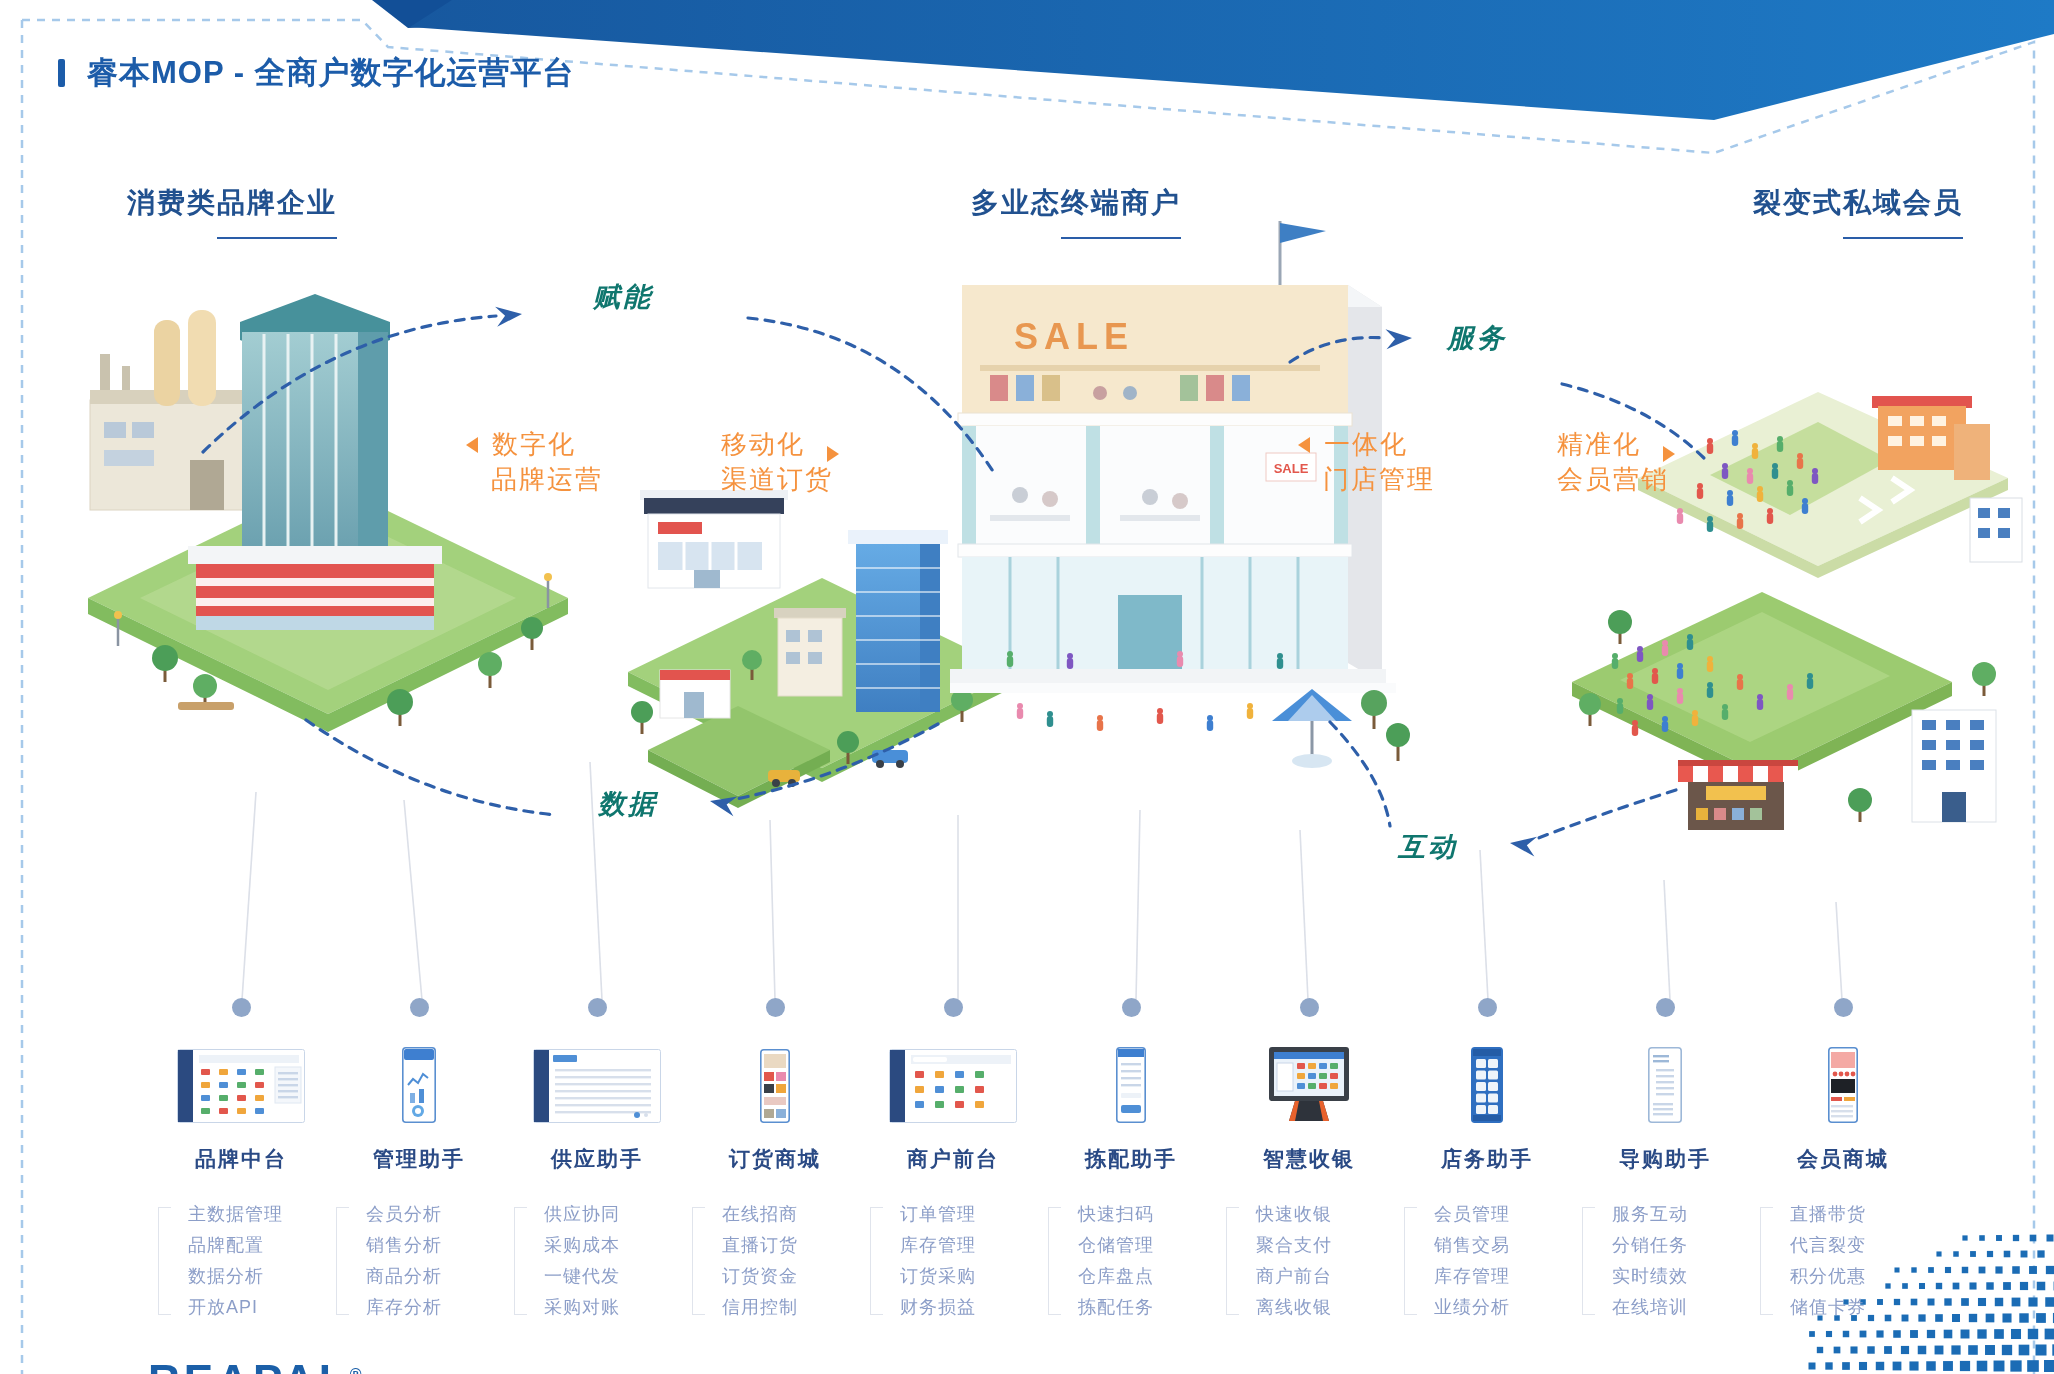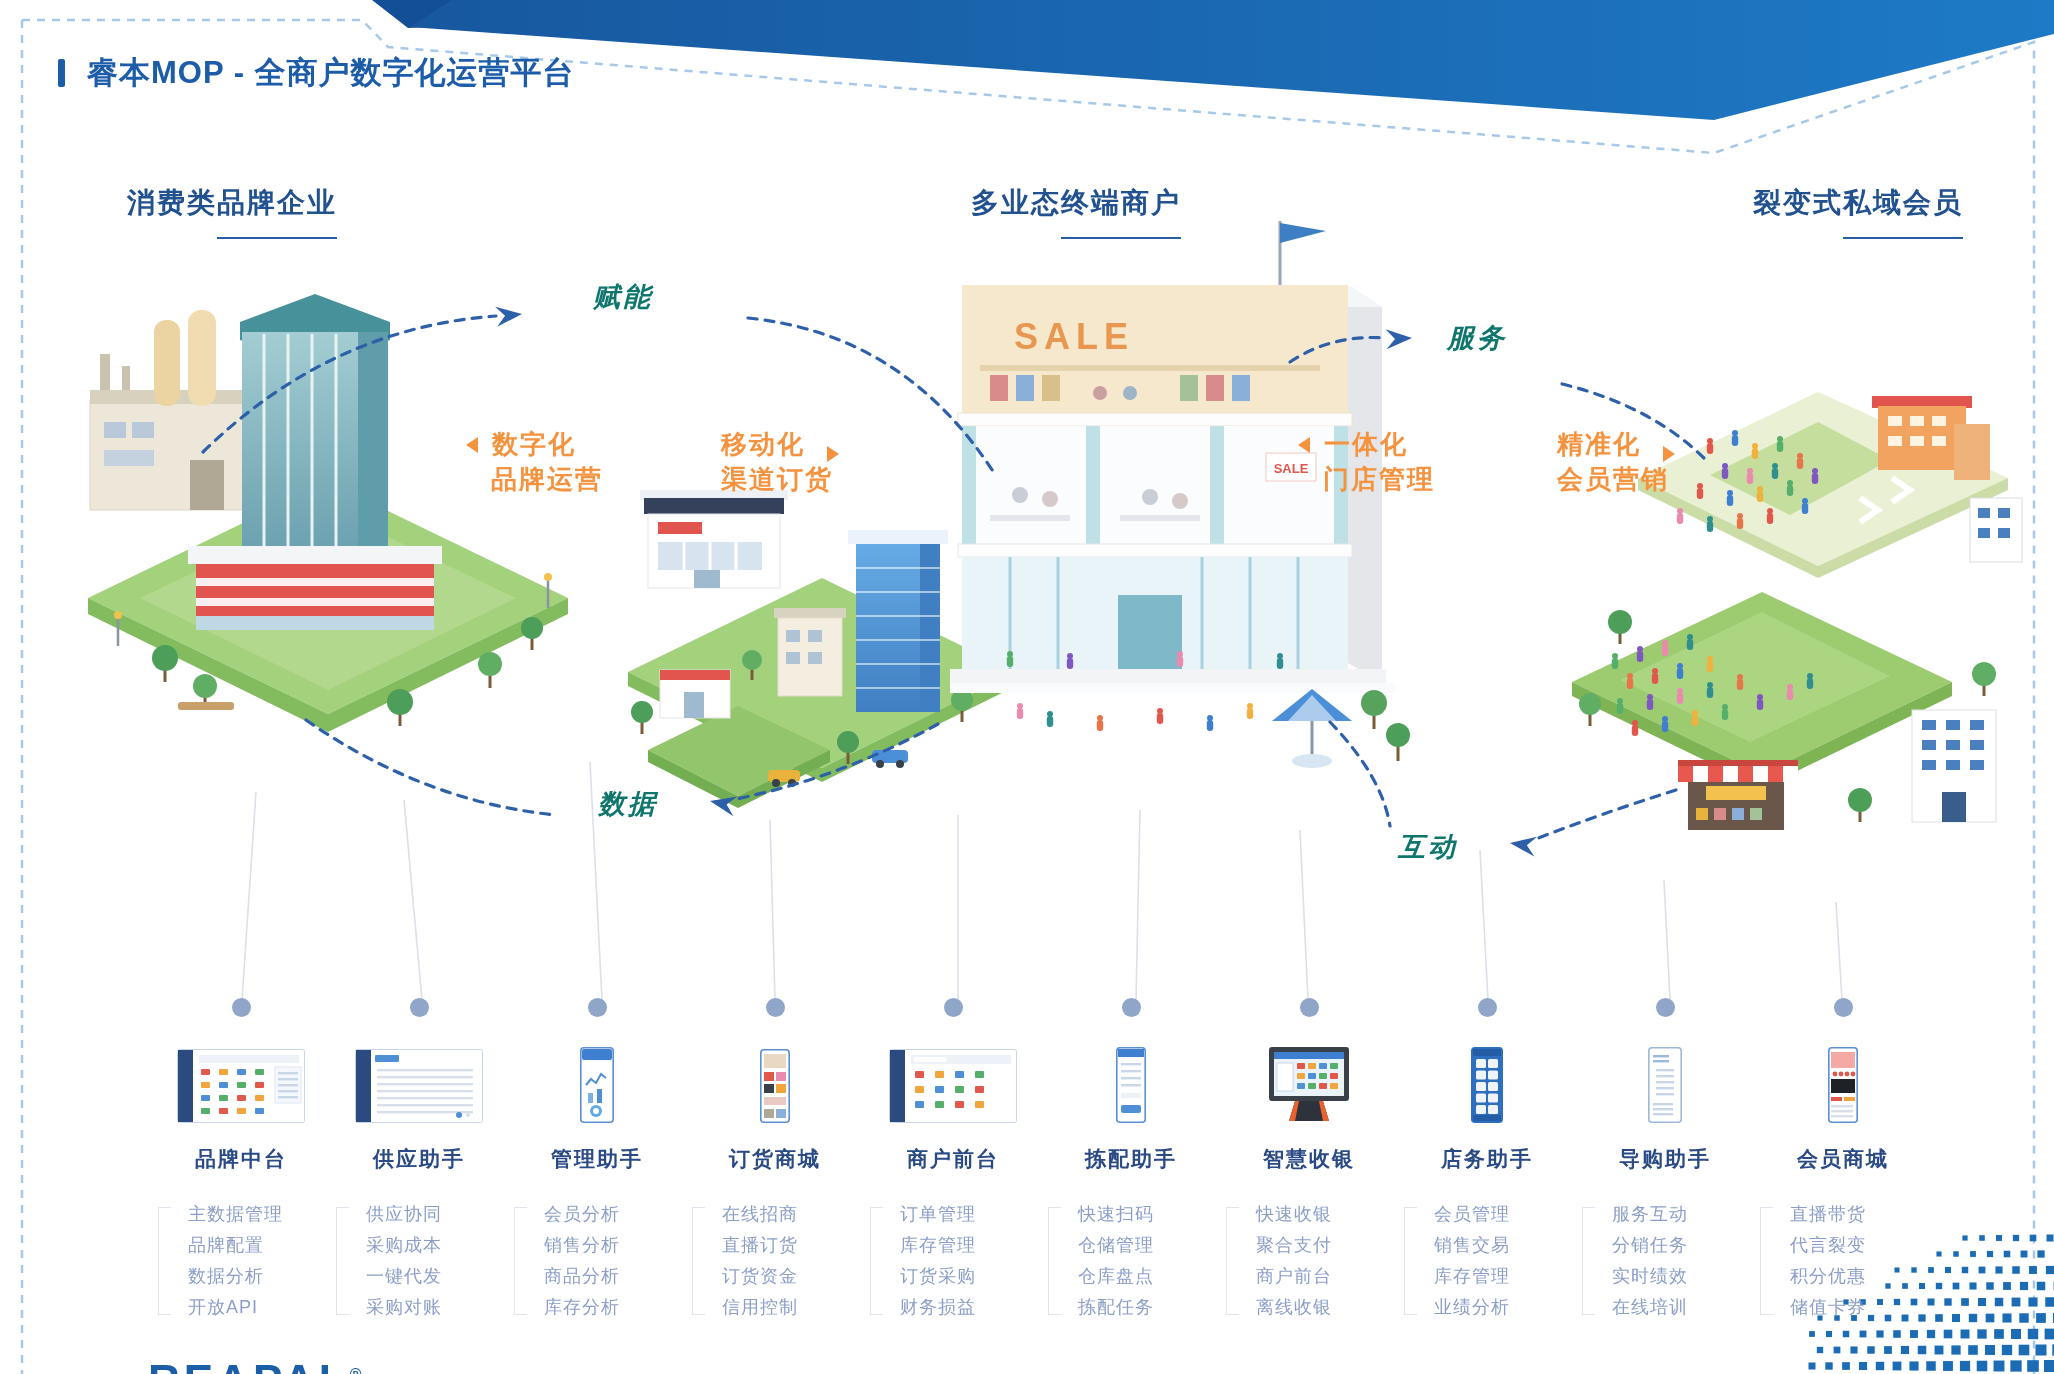--- a/index.html
+++ b/index.html
@@ -11,21 +11,21 @@
   #title{left:58px;top:52px;display:flex;align-items:center;gap:22px;
          font-size:31px;font-weight:bold;color:#1C5CA9;letter-spacing:1px;white-space:nowrap;}
   #title .bar{width:7px;height:28px;background:#1C5CA9;border-radius:2px;}
   
   .hdr{font-size:28px;font-weight:bold;color:#21518F;letter-spacing:2px;white-space:nowrap;}
   .hdr .em{padding-bottom:19px;border-bottom:2px solid #2A5DA8;}
   
   .flow{font-size:27px;font-weight:bold;color:#0f766e;letter-spacing:3px;white-space:nowrap;font-style:italic;}
   
   .cap{font-size:26px;color:#F5923E;font-weight:500;line-height:35px;letter-spacing:2px;white-space:nowrap;}
-  .cap .l1,.cap .l2{display:block;font-weight:bold;}
+  .cap .l1,.cap .l2{display:block;}
   .cap.tl .l1{display:flex;align-items:center;}
   .cap.tl .tri{margin-right:14px;}
   .cap.tl .l2{padding-left:25px;}
   .cap.tr .l1{display:flex;align-items:flex-end;}
   .cap.tr .tri{margin-left:22px;}
   .tri{display:inline-block;width:0;height:0;border-style:solid;}
   .tri.left{border-width:8px 12px 8px 0;border-color:transparent #F5923E transparent transparent;}
   .tri.right{border-width:8px 0 8px 12px;border-color:transparent transparent transparent #F5923E;}
   
   #modules{left:152px;top:998px;width:1780px;display:flex;}
@@ -634,20 +634,43 @@
       <div class="mod-item">主数据管理</div>
           <div class="mod-item">品牌配置</div>
           <div class="mod-item">数据分析</div>
           <div class="mod-item">开放API</div>
         </div>
     </div>
 
     <div class="mcol">
       <div class="mdot"></div>
       <div class="micon">
+          <svg width="34" height="76" viewBox="0 0 34 76">
+            <rect x="0.8" y="0.8" width="32.4" height="74.4" rx="3" fill="#fff" stroke="#5A8FD0" stroke-width="1.6"></rect>
+            <rect x="2" y="2" width="30" height="11" rx="2" fill="#3E7FD0"></rect>
+            <polyline points="6,38 11,32 16,36 21,27 26,31" stroke="#4F8FD6" stroke-width="2" fill="none"></polyline>
+            <rect x="8" y="46" width="5" height="10" fill="#7FB0E4"></rect>
+            <rect x="17" y="42" width="5" height="14" fill="#4F8FD6"></rect>
+            <circle cx="16" cy="64" r="6" fill="#63A9E5"></circle>
+            <circle cx="16" cy="64" r="3" fill="#fff"></circle>
+          </svg>
+        </div>
+      <div class="mname">管理助手</div>
+      <div class="mitems">
+        <div class="mbracket"></div>
+      <div class="mod-item">会员分析</div>
+          <div class="mod-item">销售分析</div>
+          <div class="mod-item">商品分析</div>
+          <div class="mod-item">库存分析</div>
+        </div>
+    </div>
+
+    <div class="mcol">
+      <div class="mdot"></div>
+      <div class="micon">
           <svg width="128" height="74" viewBox="0 0 128 74">
             <rect x="0.5" y="0.5" width="127" height="73" rx="2" fill="#fff" stroke="#C9D6E8"></rect>
             <rect x="1" y="1" width="15" height="72" fill="#2B4A80"></rect>
             <rect x="20" y="6" width="24" height="7" rx="1" fill="#4F8FD6"></rect>
             <rect x="22" y="20" width="96" height="2.4" fill="#D7DFEB"></rect>
             <rect x="22" y="27" width="96" height="2.4" fill="#D7DFEB"></rect>
             <rect x="22" y="34" width="96" height="2.4" fill="#D7DFEB"></rect>
             <rect x="22" y="41" width="96" height="2.4" fill="#D7DFEB"></rect>
             <rect x="22" y="48" width="96" height="2.4" fill="#D7DFEB"></rect>
             <rect x="22" y="55" width="96" height="2.4" fill="#D7DFEB"></rect>
@@ -656,43 +679,20 @@
             <circle cx="113" cy="66" r="2" fill="#D7DFEB"></circle>
           </svg>
         </div>
       <div class="mname">供应助手</div>
       <div class="mitems">
         <div class="mbracket"></div>
       <div class="mod-item">供应协同</div>
           <div class="mod-item">采购成本</div>
           <div class="mod-item">一键代发</div>
           <div class="mod-item">采购对账</div>
-        </div>
-    </div>
-
-    <div class="mcol">
-      <div class="mdot"></div>
-      <div class="micon">
-          <svg width="34" height="76" viewBox="0 0 34 76">
-            <rect x="0.8" y="0.8" width="32.4" height="74.4" rx="3" fill="#fff" stroke="#5A8FD0" stroke-width="1.6"></rect>
-            <rect x="2" y="2" width="30" height="11" rx="2" fill="#3E7FD0"></rect>
-            <polyline points="6,38 11,32 16,36 21,27 26,31" stroke="#4F8FD6" stroke-width="2" fill="none"></polyline>
-            <rect x="8" y="46" width="5" height="10" fill="#7FB0E4"></rect>
-            <rect x="17" y="42" width="5" height="14" fill="#4F8FD6"></rect>
-            <circle cx="16" cy="64" r="6" fill="#63A9E5"></circle>
-            <circle cx="16" cy="64" r="3" fill="#fff"></circle>
-          </svg>
-        </div>
-      <div class="mname">管理助手</div>
-      <div class="mitems">
-        <div class="mbracket"></div>
-      <div class="mod-item">会员分析</div>
-          <div class="mod-item">销售分析</div>
-          <div class="mod-item">商品分析</div>
-          <div class="mod-item">库存分析</div>
         </div>
     </div>
 
     <div class="mcol">
       <div class="mdot"></div>
       <div class="micon">
           <svg width="30" height="74" viewBox="0 0 30 74">
             <rect x="0.8" y="0.8" width="28.4" height="72.4" rx="3" fill="#fff" stroke="#5A8FD0" stroke-width="1.6"></rect>
             <rect x="4" y="5" width="22" height="14" fill="#EAD9C2"></rect>
             <rect x="4" y="23" width="10" height="9" fill="#E2574C"></rect>

